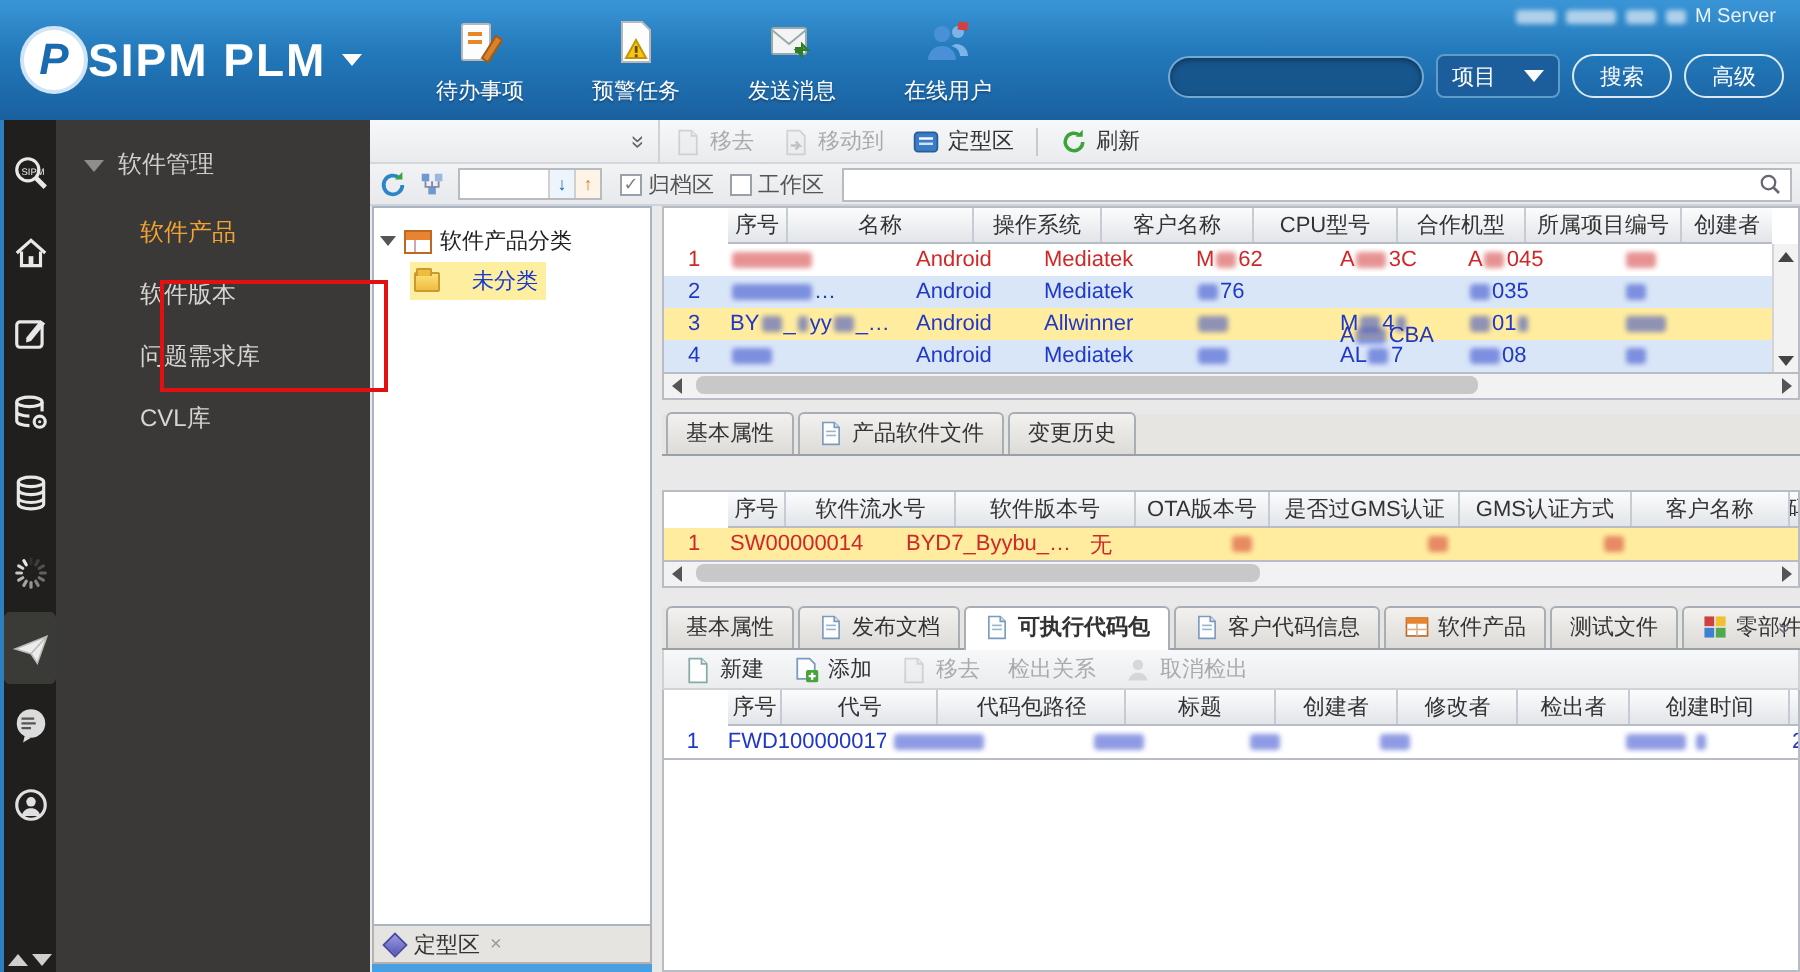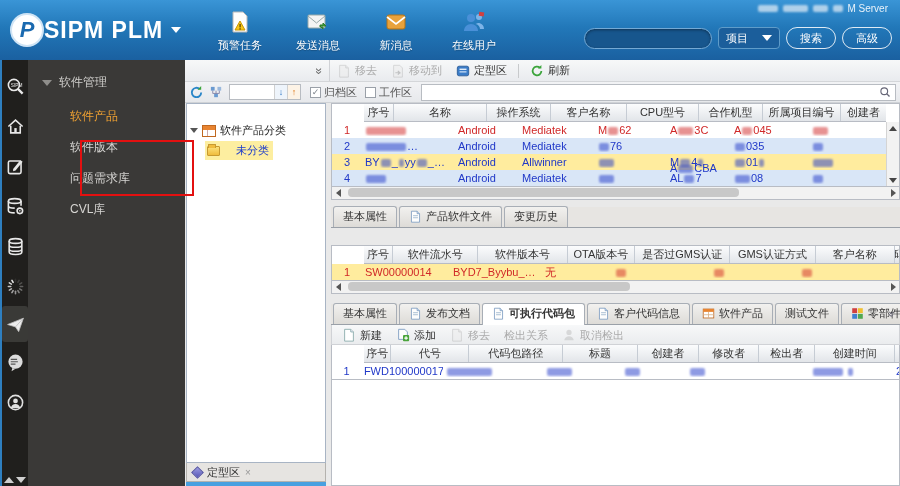--- a/index.html
+++ b/index.html
@@ -71,21 +71,21 @@
   .cb { width:11px; height:11px; border:1px solid #9aa0a8; background:#fff; display:inline-flex; align-items:center; justify-content:center; font-size:9px; color:#7c828a; }
   .cb.checked::after { content:"✓"; }
   .big-search { flex:1; height:17px; border:1px solid #b8bcc2; background:#fff; display:flex; align-items:center; padding:0 3px; }
   .big-search input { flex:1; border:none; outline:none; height:14px; font-size:11px; }
   .big-search svg { width:12px; height:12px; }
 
   .main-row { flex:1; display:flex; min-height:0; }
 
   
   .tree-col { width:140px; flex:0 0 140px; display:flex; flex-direction:column; margin-left:1px; }
-  .tree-panel { flex:1; background:#fff; border:1px solid #a8b4c4; padding:17px 2px; }
+  .tree-panel { flex:1; background:#fff; border:1px solid #a8b4c4; padding:7px 2px; }
   .tree-node { display:flex; align-items:center; gap:4px; cursor:pointer; padding:2px 1px; }
   .tree-node .tri { width:0; height:0; border-left:4px solid transparent; border-right:4px solid transparent; border-top:5px solid #555; }
   .tree-node .lbl { color:#222; font-size:11px; white-space:nowrap; }
   .tree-child { display:flex; align-items:center; gap:16px; cursor:pointer; margin:1px 0 0 16px; background:#fdeea0; padding:2px 4px 2px 2px; width:fit-content; }
   .tree-child .lbl { color:#1a3acc; font-size:11px; white-space:nowrap; }
   .root-ic { width:14px; height:12px; background:#fff; border:1px solid #c06820; position:relative; display:inline-block; }
   .root-ic::before { content:""; position:absolute; left:0; top:0; right:0; height:4px; background:#e88430; }
   .root-ic::after { content:""; position:absolute; left:4px; top:4px; bottom:0; width:1px; background:#caa; }
   .folder-ic { width:13px; height:10px; background:linear-gradient(#fbe07a,#f0bc3e); border:1px solid #c89a30; border-radius:1px; position:relative; display:inline-block; }
   .folder-ic::before { content:""; position:absolute; top:-3px; left:0; width:6px; height:3px; background:#f0bc3e; border:1px solid #c89a30; border-bottom:none; border-radius:1px 1px 0 0; }
@@ -123,58 +123,60 @@
   .tri-u { width:0;height:0;border-left:4px solid transparent;border-right:4px solid transparent;border-bottom:5px solid #444; }
   .tri-d { width:0;height:0;border-left:4px solid transparent;border-right:4px solid transparent;border-top:5px solid #444; }
 
   .tabbar { display:flex; align-items:flex-end; background:#e7e5e2; border-bottom:1px solid #9aa0a8; padding:2px 2px 0 2px; height:21px; position:relative; }
   .tab { display:flex; align-items:center; gap:4px; padding:2px 9px 3px 9px; margin-right:2px; border:1px solid #a8aeb6; border-bottom:none; border-radius:3px 3px 0 0; background:linear-gradient(#f2f1ef,#dddbd7); color:#333; cursor:pointer; white-space:nowrap; }
   .tab.active { background:#fff; position:relative; top:1px; padding-bottom:4px; font-weight:bold; }
   .tab svg { width:13px; height:13px; }
   .tab-chev { position:absolute; right:5px; top:4px; color:#667; font-size:11px; transform:rotate(90deg); cursor:pointer; }
 
   .gap-panel { background:#e9e9e9; }
-  .toolbar3 { height:20px; background:linear-gradient(#f7f8f9,#eaecee); border:1px solid #d0d2d6; border-top:none; display:flex; padding:0 3px; flex:0 0 20px; }
+  .toolbar3 { height:20px; background:linear-gradient(#f7f8f9,#eaecee); border:1px solid #d0d2d6; border-top:none; display:flex; align-items:center; padding:0 3px; flex:0 0 20px; }
   .filler { flex:1; background:#fff; border:1px solid #b8bcc4; border-top:none; }
 </style>
 </head>
 <body>
 
 <div class="app">
 
   <header>
     <div class="logo-area">
       <div class="logo-circle">P</div>
       <div class="app-title">SIPM PLM</div>
       <div class="title-caret"></div>
     </div>
     <div class="hdr-tools">
         <div class="hdr-tool">
           <span><svg viewBox="0 0 24 24">
+              <rect x="3" y="3" width="14" height="18" rx="1" fill="#fdfdfd" stroke="#b8b8b8"></rect>
+              <line x1="6" y1="8" x2="13" y2="8" stroke="#e8872a" stroke-width="2"></line>
+              <line x1="6" y1="12" x2="13" y2="12" stroke="#e8872a" stroke-width="2"></line>
+              <path d="M13 20 L20 9 L23 11 L16 22 Z" fill="#d9822b" stroke="#a55a12"></path>
+            </svg></span>
+          <span>待办事项</span>
+        </div>
+        <div class="hdr-tool">
+          <span><svg viewBox="0 0 24 24">
               <path d="M5 2h10l4 4v16H5z" fill="#fdfdfd" stroke="#b8b8b8"></path>
               <path d="M12 11l5 9H7z" fill="#f5c518" stroke="#c89400"></path>
               <rect x="11.4" y="14" width="1.4" height="3.4" fill="#6b4d00"></rect>
               <rect x="11.4" y="18.2" width="1.4" height="1.4" fill="#6b4d00"></rect>
             </svg></span>
           <span>预警任务</span>
         </div>
         <div class="hdr-tool">
           <span><svg viewBox="0 0 24 24">
               <rect x="2" y="5" width="17" height="13" rx="1" fill="#f4f4f4" stroke="#9aa"></rect>
               <path d="M2 6l8.5 7L19 6" fill="none" stroke="#9aa"></path>
               <path d="M14 16h6l-3-3v2h-3v2h3v2z" fill="#47a83c" stroke="#2e7d28"></path>
             </svg></span>
           <span>发送消息</span>
-        </div>
-        <div class="hdr-tool">
-          <span><svg viewBox="0 0 24 24">
-              <rect x="3" y="5" width="18" height="14" rx="2" fill="#e8a23c" stroke="#b47314"></rect>
-              <path d="M3 7l9 7 9-7" fill="none" stroke="#fff" stroke-width="1.6"></path>
-            </svg></span>
-          <span>新消息</span>
         </div>
         <div class="hdr-tool">
           <span><svg viewBox="0 0 24 24">
               <circle cx="9" cy="8" r="4" fill="#4a90d8"></circle>
               <path d="M2 21c0-4 3-7 7-7s7 3 7 7z" fill="#4a90d8"></path>
               <circle cx="17" cy="7" r="3" fill="#7db4e8"></circle>
               <path d="M13.5 14c2.5.4 4.5 2.4 4.5 5h4c0-3.5-2.5-6-6-6z" fill="#7db4e8"></path>
               <rect x="17" y="2" width="5" height="4" fill="#d04040" transform="rotate(8 19 4)"></rect>
             </svg></span>
           <span>在线用户</span>

